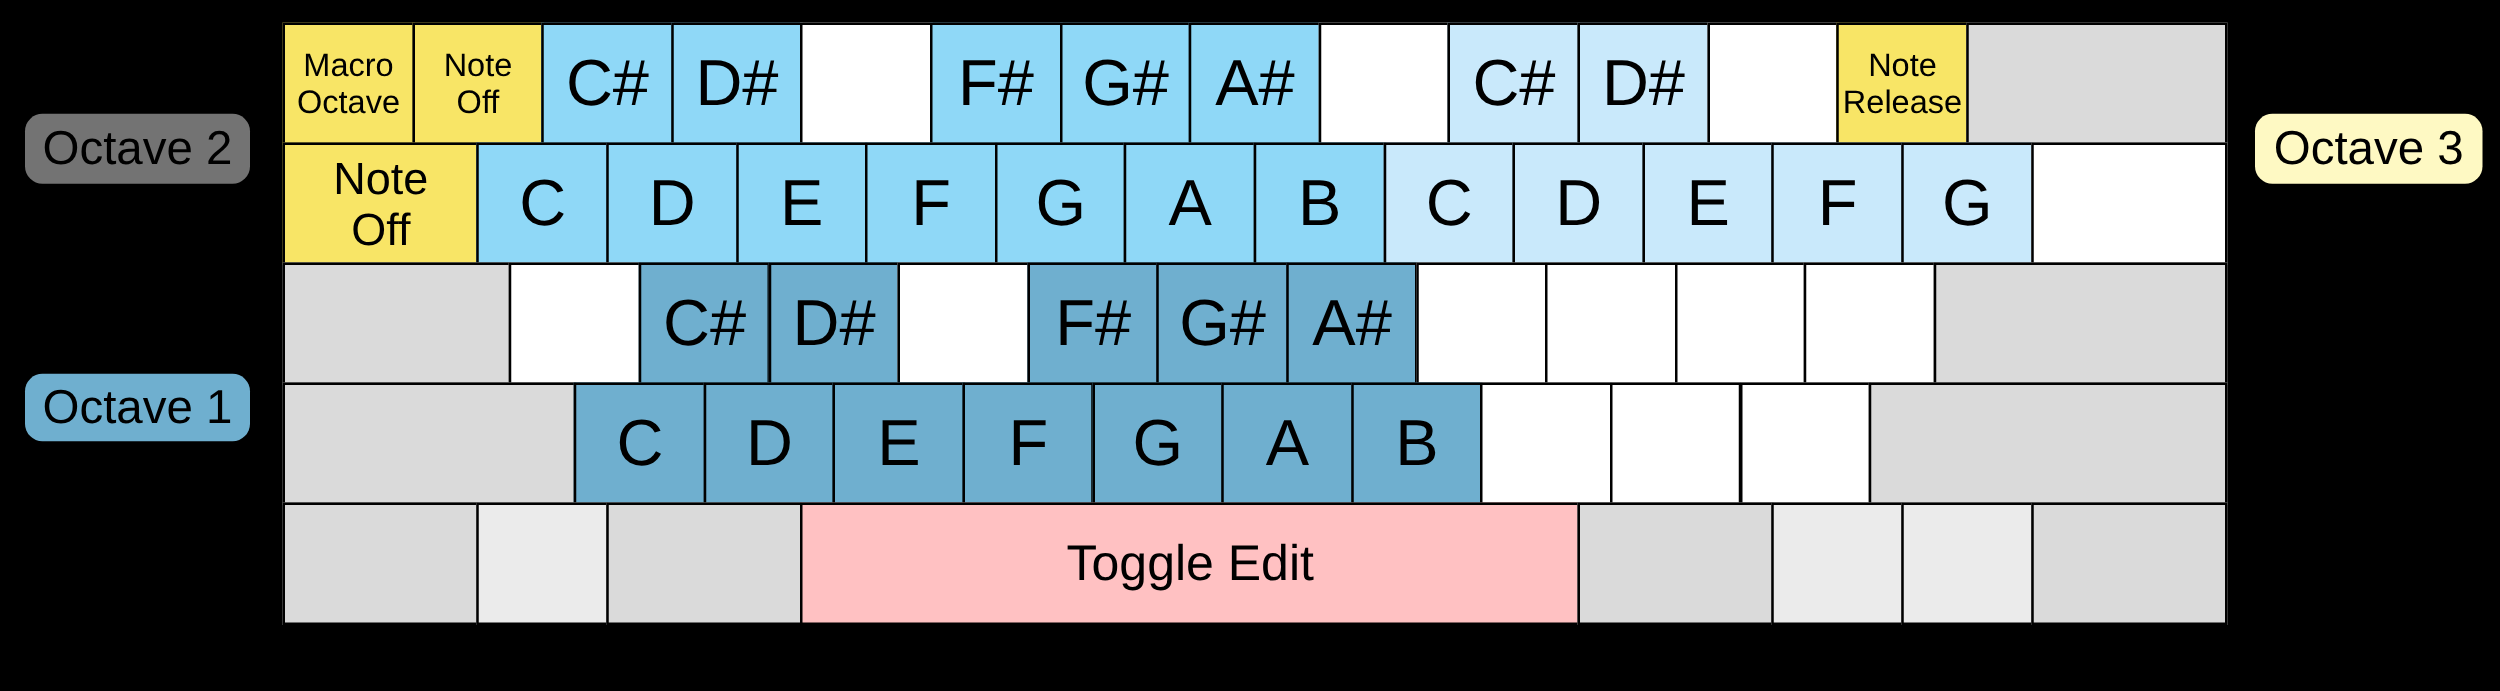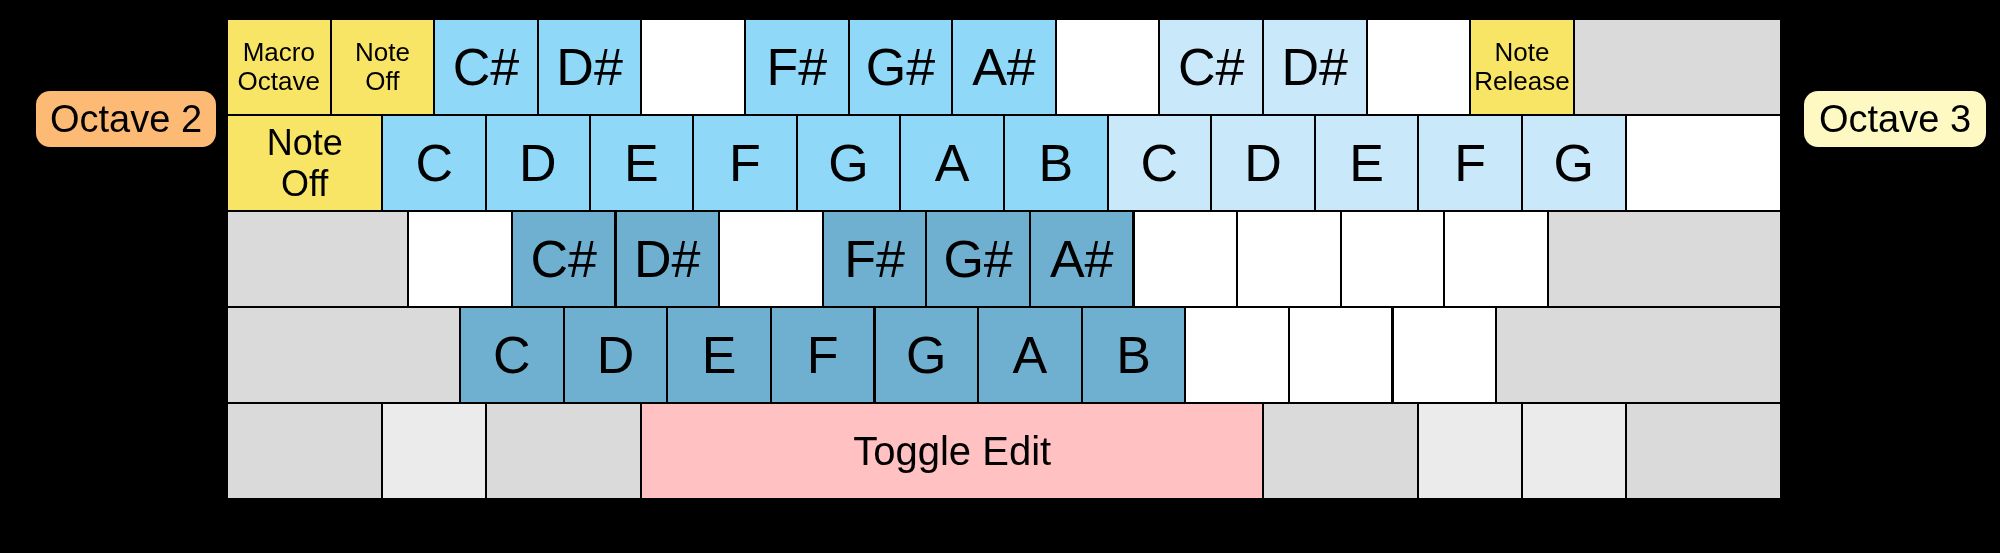--- a/index.html
+++ b/index.html
@@ -43,22 +43,23 @@
     color: #000000;
   }
   #pill-oct2 { left: 20px;   top: 91px;  width: 180px; height: 56px; }
   #pill-oct3 { left: 1804px; top: 91px;  width: 182px; height: 56px; }
   #pill-oct1 { left: 20px;   top: 299px; width: 180px; height: 54px; }
 </style>
 </head>
 <body>
 
 <div id="stage" style="background: rgb(0, 0, 0);">
-  <div class="pill" id="pill-oct2" style="background: #fdba74; margin-left: 16px;">Octave 2</div>
+  <div class="pill" id="pill-oct2" style="background: #737373;">Octave 2</div>
   <div class="pill" id="pill-oct3" style="background: #fef9c3;">Octave 3</div>
+  <div class="pill" id="pill-oct1" style="background: rgb(111, 175, 207);">Octave 1</div>
   <div id="keyboard">
       <div class="key t-small" style="left: 226px; top: 18px; width: 105.6px; height: 98px; background: rgb(248, 229, 102); border-color: rgb(0, 0, 0); color: rgb(0, 0, 0);">Macro
 Octave</div>
       <div class="key t-small" style="left: 329.6px; top: 18px; width: 105.6px; height: 98px; background: rgb(248, 229, 102); border-color: rgb(0, 0, 0); color: rgb(0, 0, 0);">Note
 Off</div>
       <div class="key t-note" style="left: 433.2px; top: 18px; width: 105.6px; height: 98px; background: rgb(143, 216, 247); border-color: rgb(0, 0, 0); color: rgb(0, 0, 0);">C#</div>
       <div class="key t-note" style="left: 536.8px; top: 18px; width: 105.6px; height: 98px; background: rgb(143, 216, 247); border-color: rgb(0, 0, 0); color: rgb(0, 0, 0);">D#</div>
       <div class="key" style="left: 640.4px; top: 18px; width: 105.6px; height: 98px; background: rgb(255, 255, 255); border-color: rgb(0, 0, 0); color: rgb(0, 0, 0);"></div>
       <div class="key t-note" style="left: 744px; top: 18px; width: 105.6px; height: 98px; background: rgb(143, 216, 247); border-color: rgb(0, 0, 0); color: rgb(0, 0, 0);">F#</div>
       <div class="key t-note" style="left: 847.6px; top: 18px; width: 105.6px; height: 98px; background: rgb(143, 216, 247); border-color: rgb(0, 0, 0); color: rgb(0, 0, 0);">G#</div>

